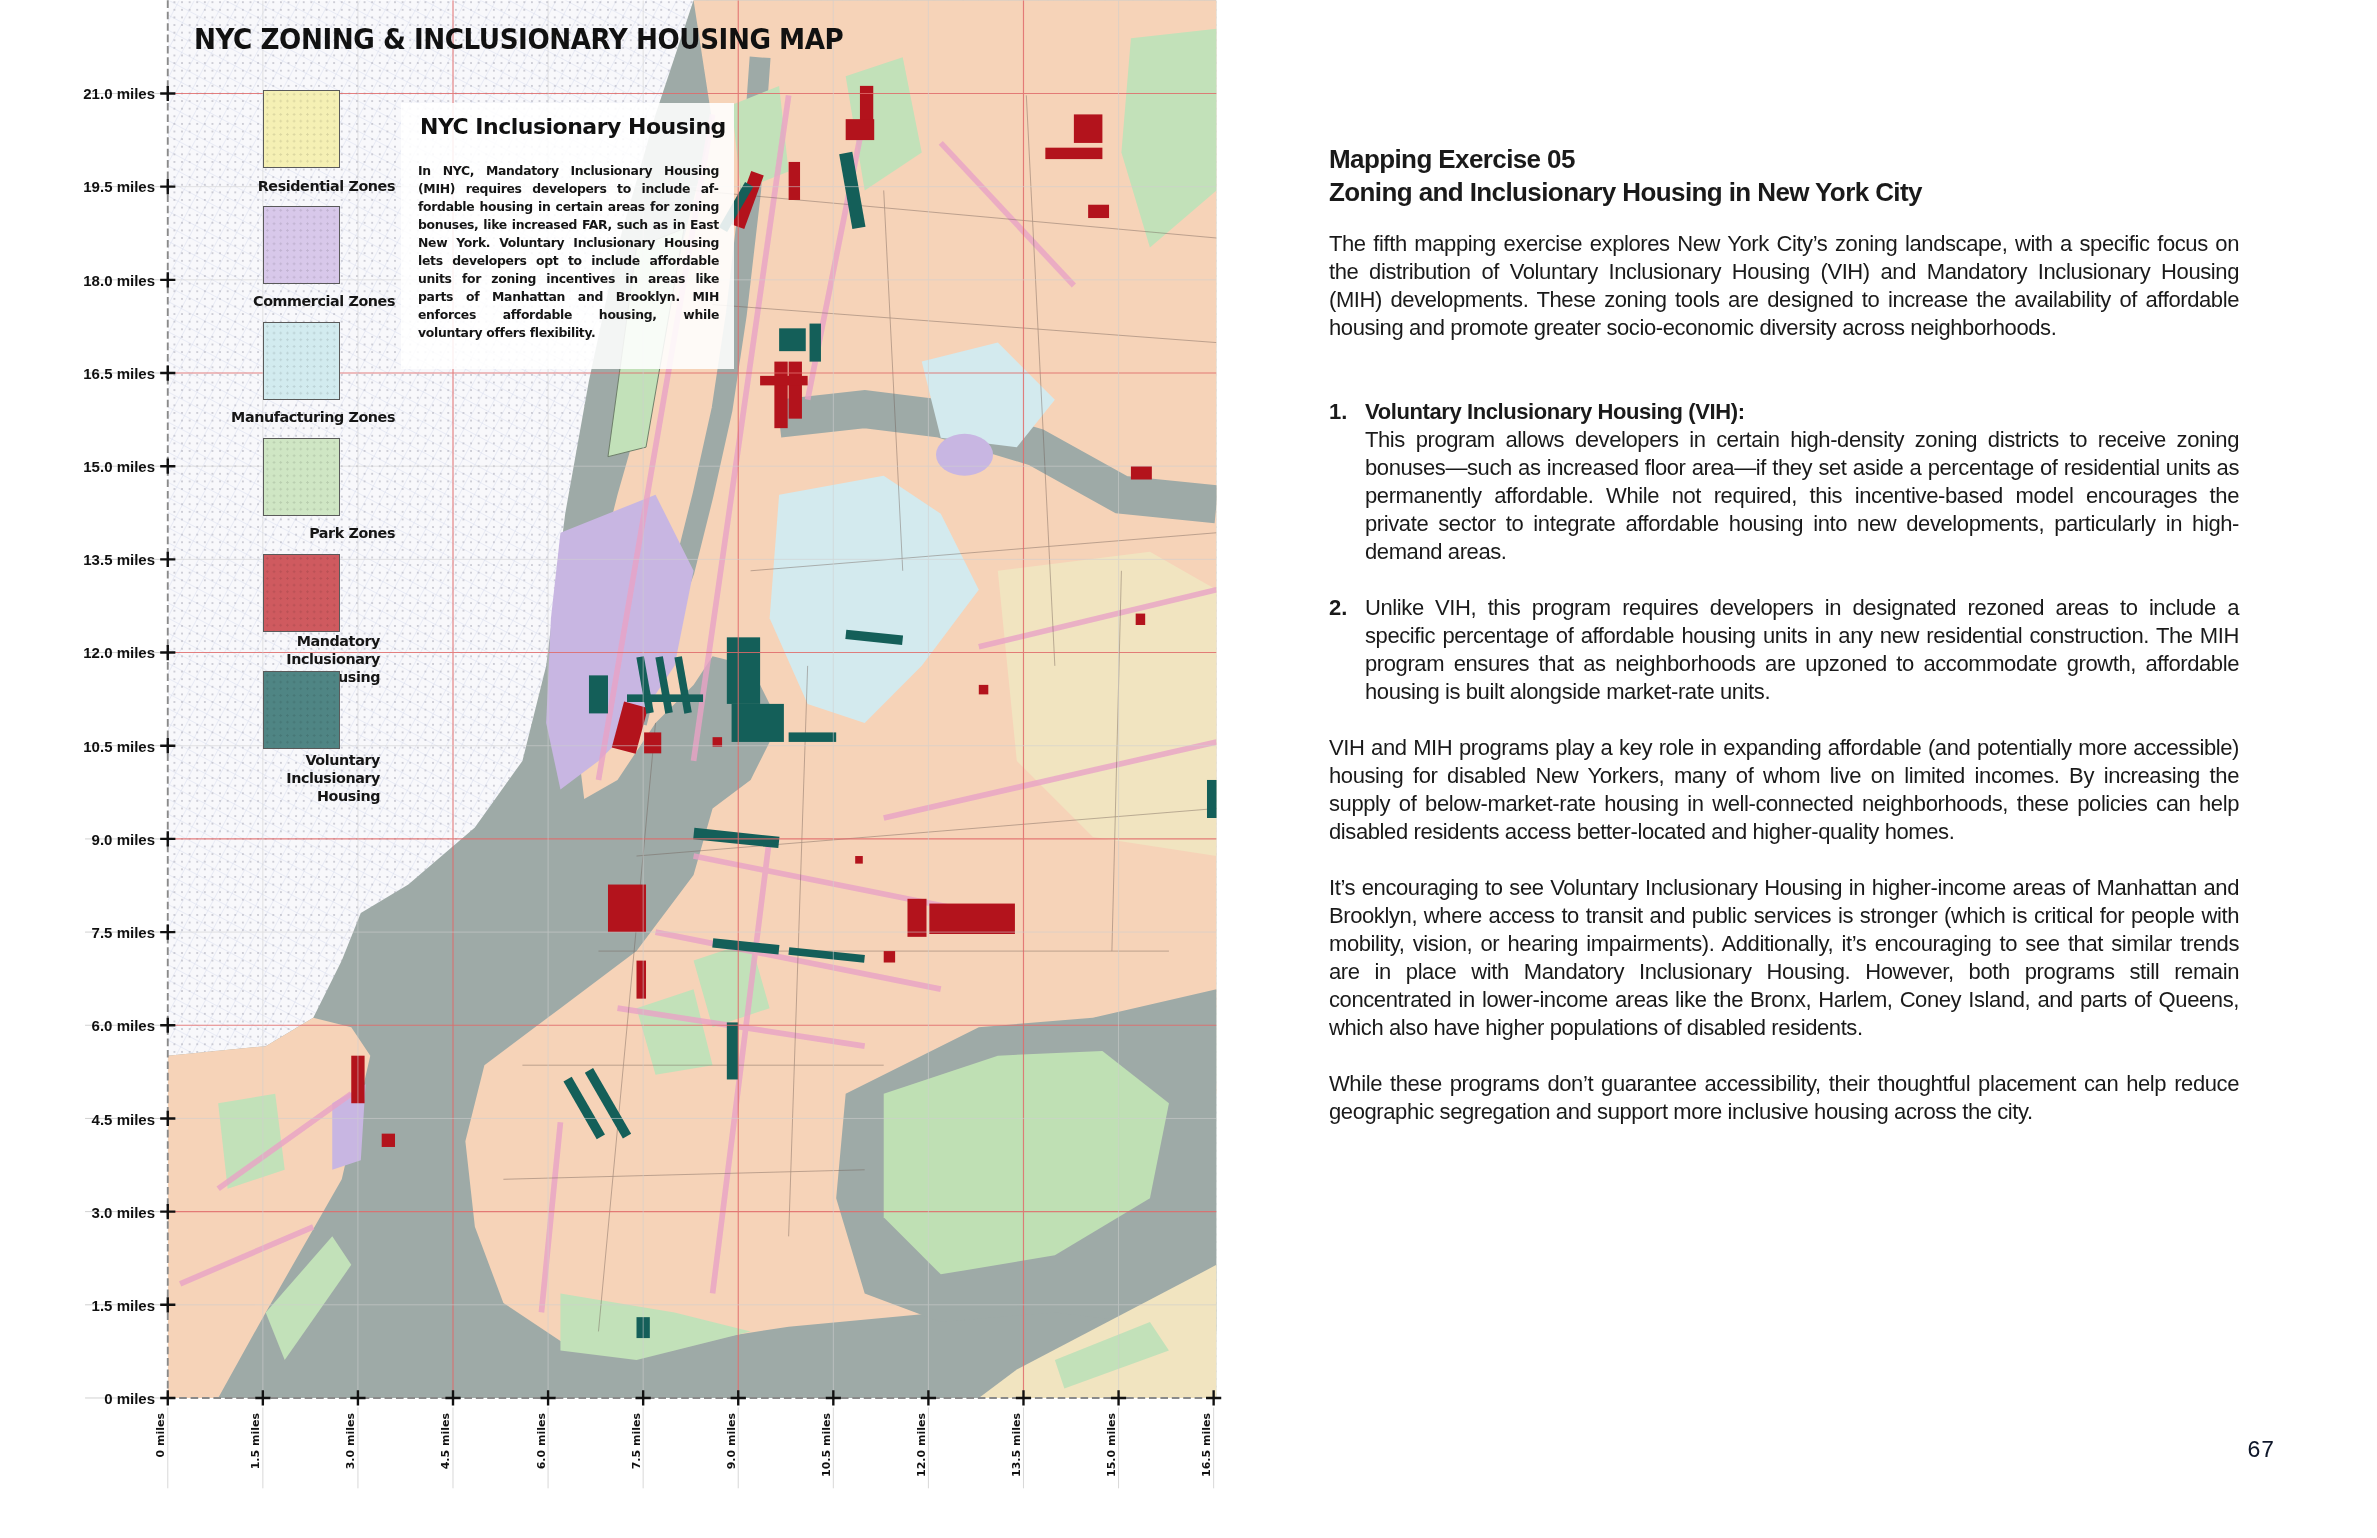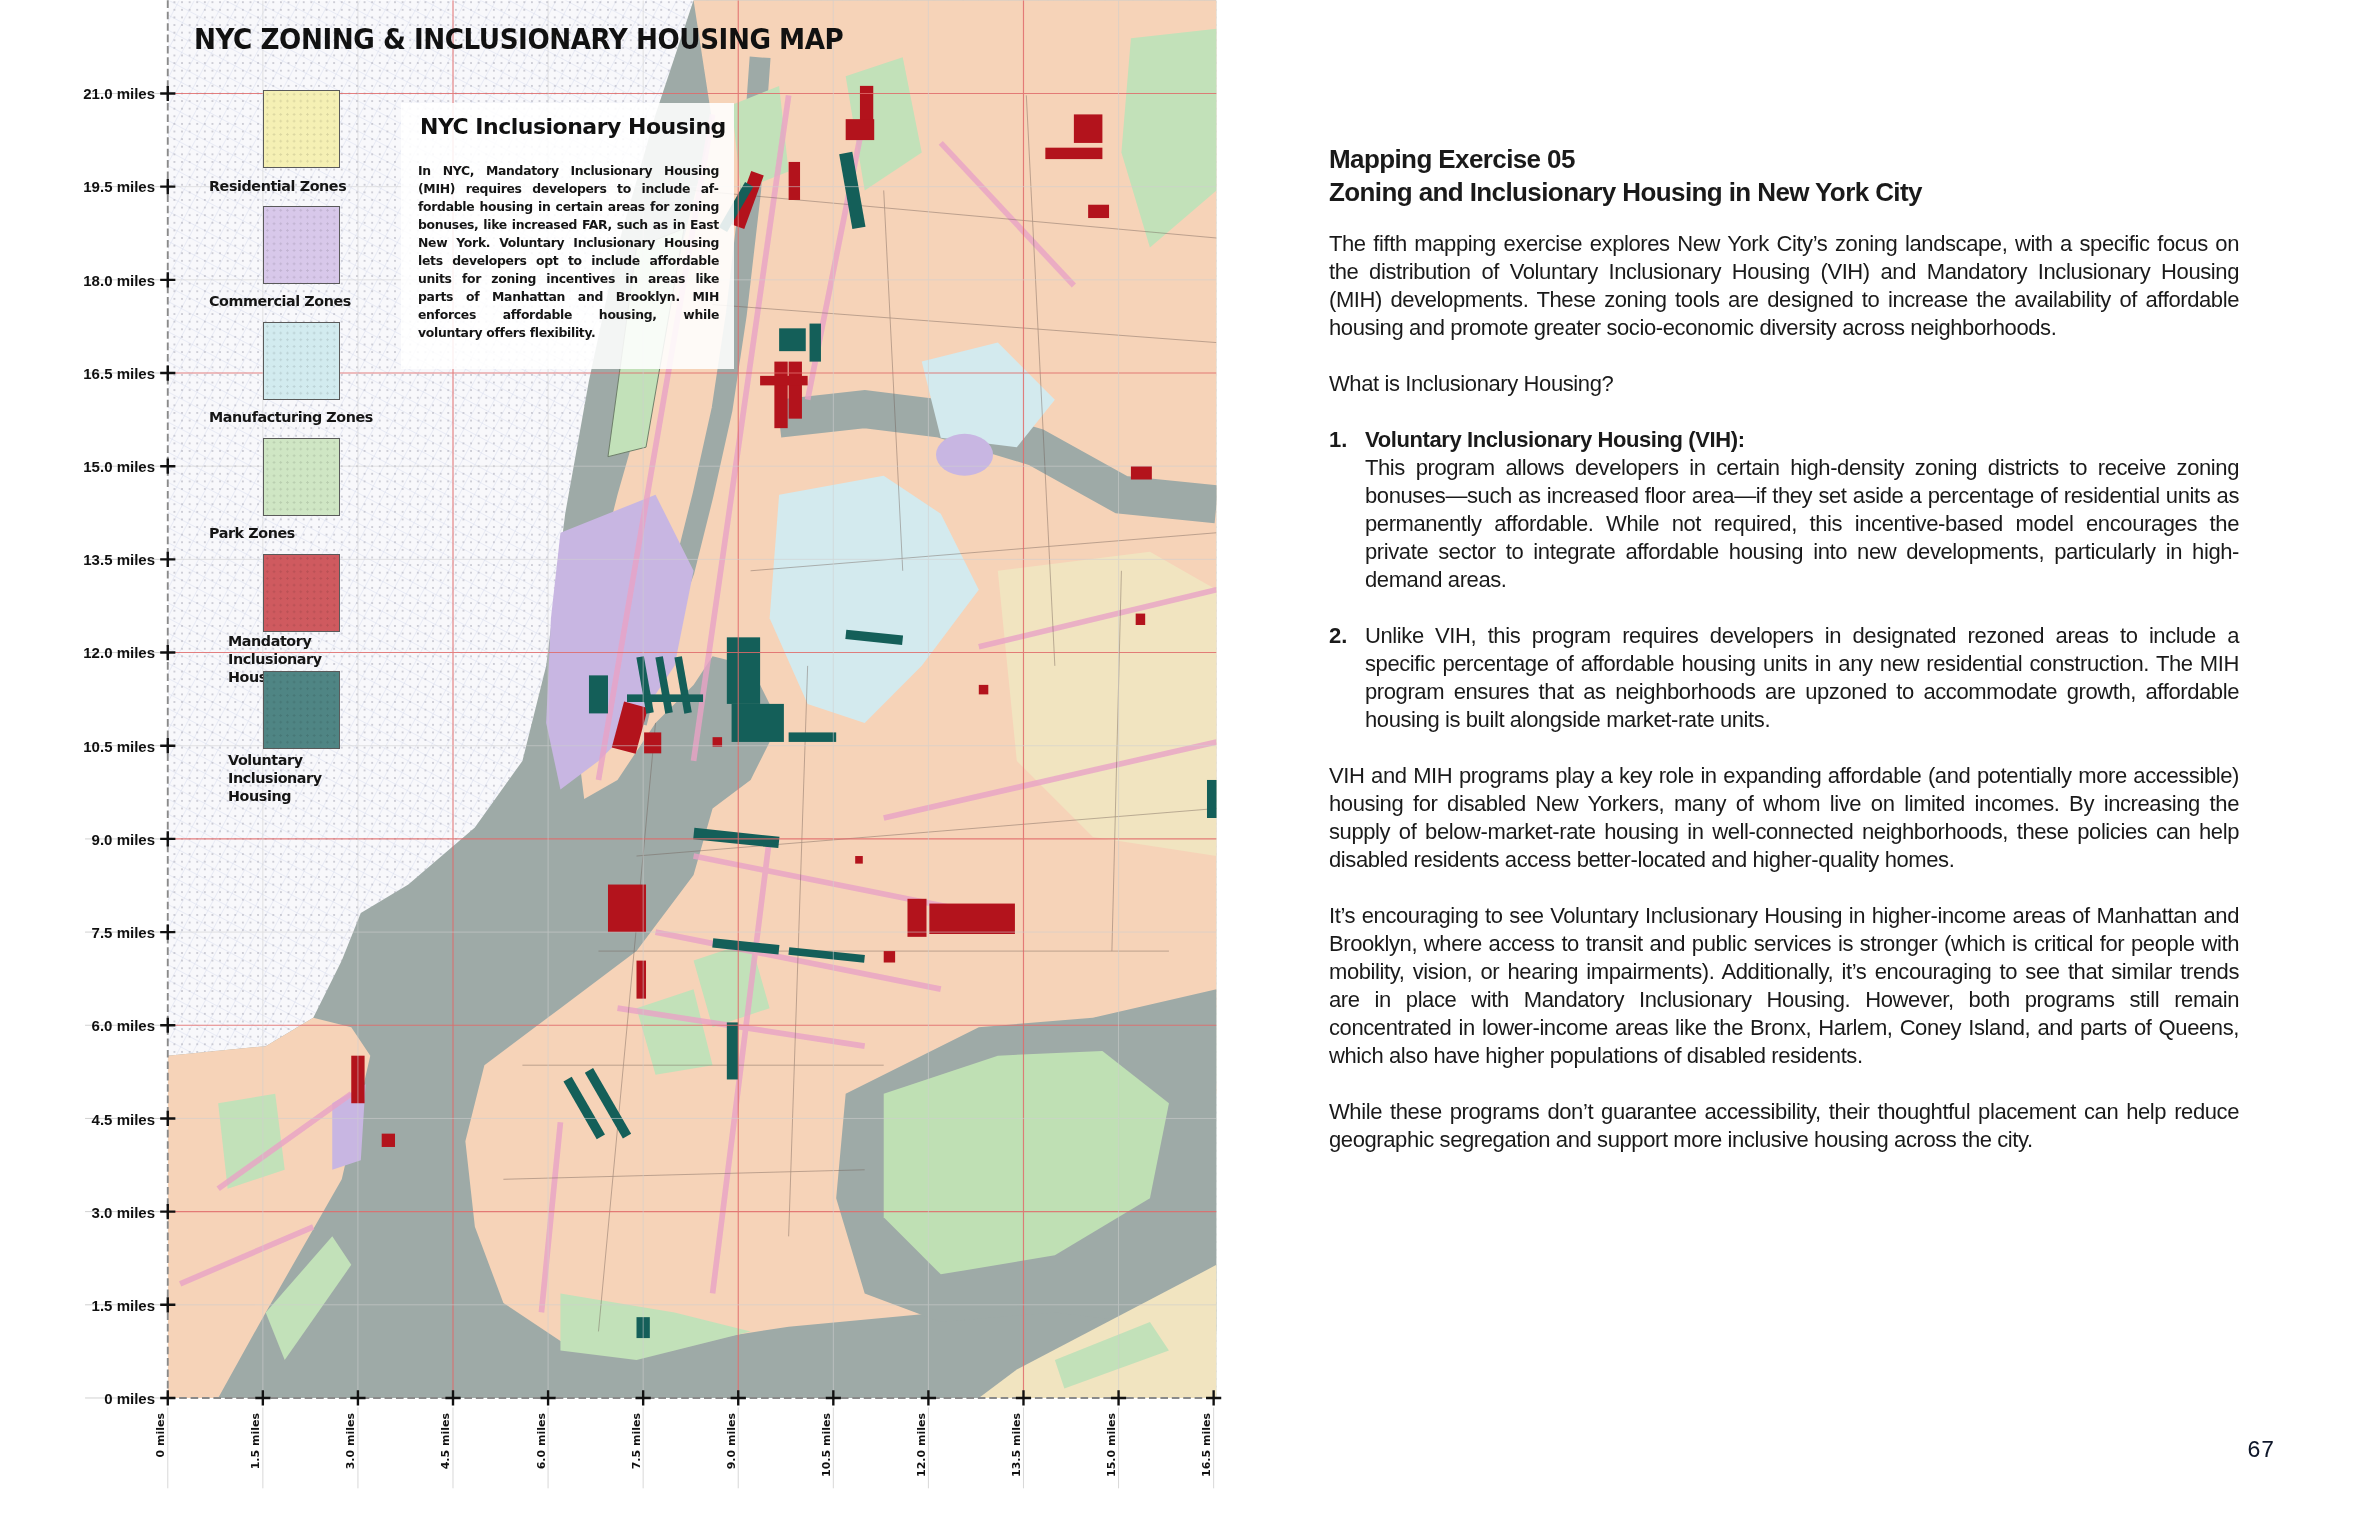--- a/index.html
+++ b/index.html
@@ -28,21 +28,21 @@
     writing-mode:vertical-rl; transform:rotate(180deg) translateX(6.7px);
     white-space:nowrap;
   }
   .legend-swatch {
     position:absolute; left:235px; width:77px; height:78px;
     border:1.9px solid #5a5a5a; box-sizing:border-box;
     background-image:radial-gradient(rgba(0,0,0,0.10) 1px, transparent 1.1px);
     background-size:6.7px 6.7px;
   }
   .legend-label {
-    position:absolute; left:181px; width:186px; text-align:left;
+    position:absolute; left:181px; width:186px; text-align:right;
     font-family:"DejaVu Sans", sans-serif; font-weight:bold; font-size:14.3px; line-height:18px;
     color:#151515; letter-spacing:-0.4px;
   }
   .info-box {
     position:absolute; left:373px; top:103px; width:333px; height:266px;
     background:rgba(255,255,255,0.88);
   }
   .info-heading {
     position:absolute; left:19px; top:11.4px; width:304px;
     font-family:"DejaVu Sans", sans-serif; font-weight:bold; font-size:22px; color:#111;
@@ -349,21 +349,20 @@
     <div class="info-body">In NYC, Mandatory Inclusionary Housing (MIH) requires developers to include af­fordable housing in certain areas for zoning bonuses, like increased FAR, such as in East New York. Voluntary Inclusion­ary Housing lets developers opt to include affordable units for zoning incentives in areas like parts of Manhattan and Brook­lyn. MIH enforces affordable housing, while voluntary offers flexibility.</div>
   </div>
 </div>
 
 <div class="text-col">
   <div class="ex-title">Mapping Exercise 05</div>
   <div class="ex-title">Zoning and Inclusionary Housing in New York City</div>
   <div style="height:21px"></div>
   <p class="para">The fifth mapping exercise explores New York City’s zoning landscape, with a specific focus on the distribution of Voluntary Inclusionary Housing (VIH) and Mandatory Inclusionary Housing (MIH) developments. These zoning tools are designed to increase the availability of affordable housing and promote greater socio-economic diversity across neighborhoods.</p>
   <div class="gap"></div>
-  <p class="para">What is Inclusionary Housing?</p>
   <div class="gap"></div>
 
   <div class="list-item">
     <span class="list-num">1.</span>
     <div class="list-head">Voluntary Inclusionary Housing (VIH):</div>
     <p class="para">This program allows developers in certain high-density zoning districts to receive zoning bonuses—such as increased floor area—if they set aside a percentage of residential units as permanently affordable. While not required, this incentive-based model encourages the private sector to integrate affordable housing into new developments, particularly in high-demand areas.</p>
   </div>
   <div class="gap"></div>
 
   <div class="list-item">

